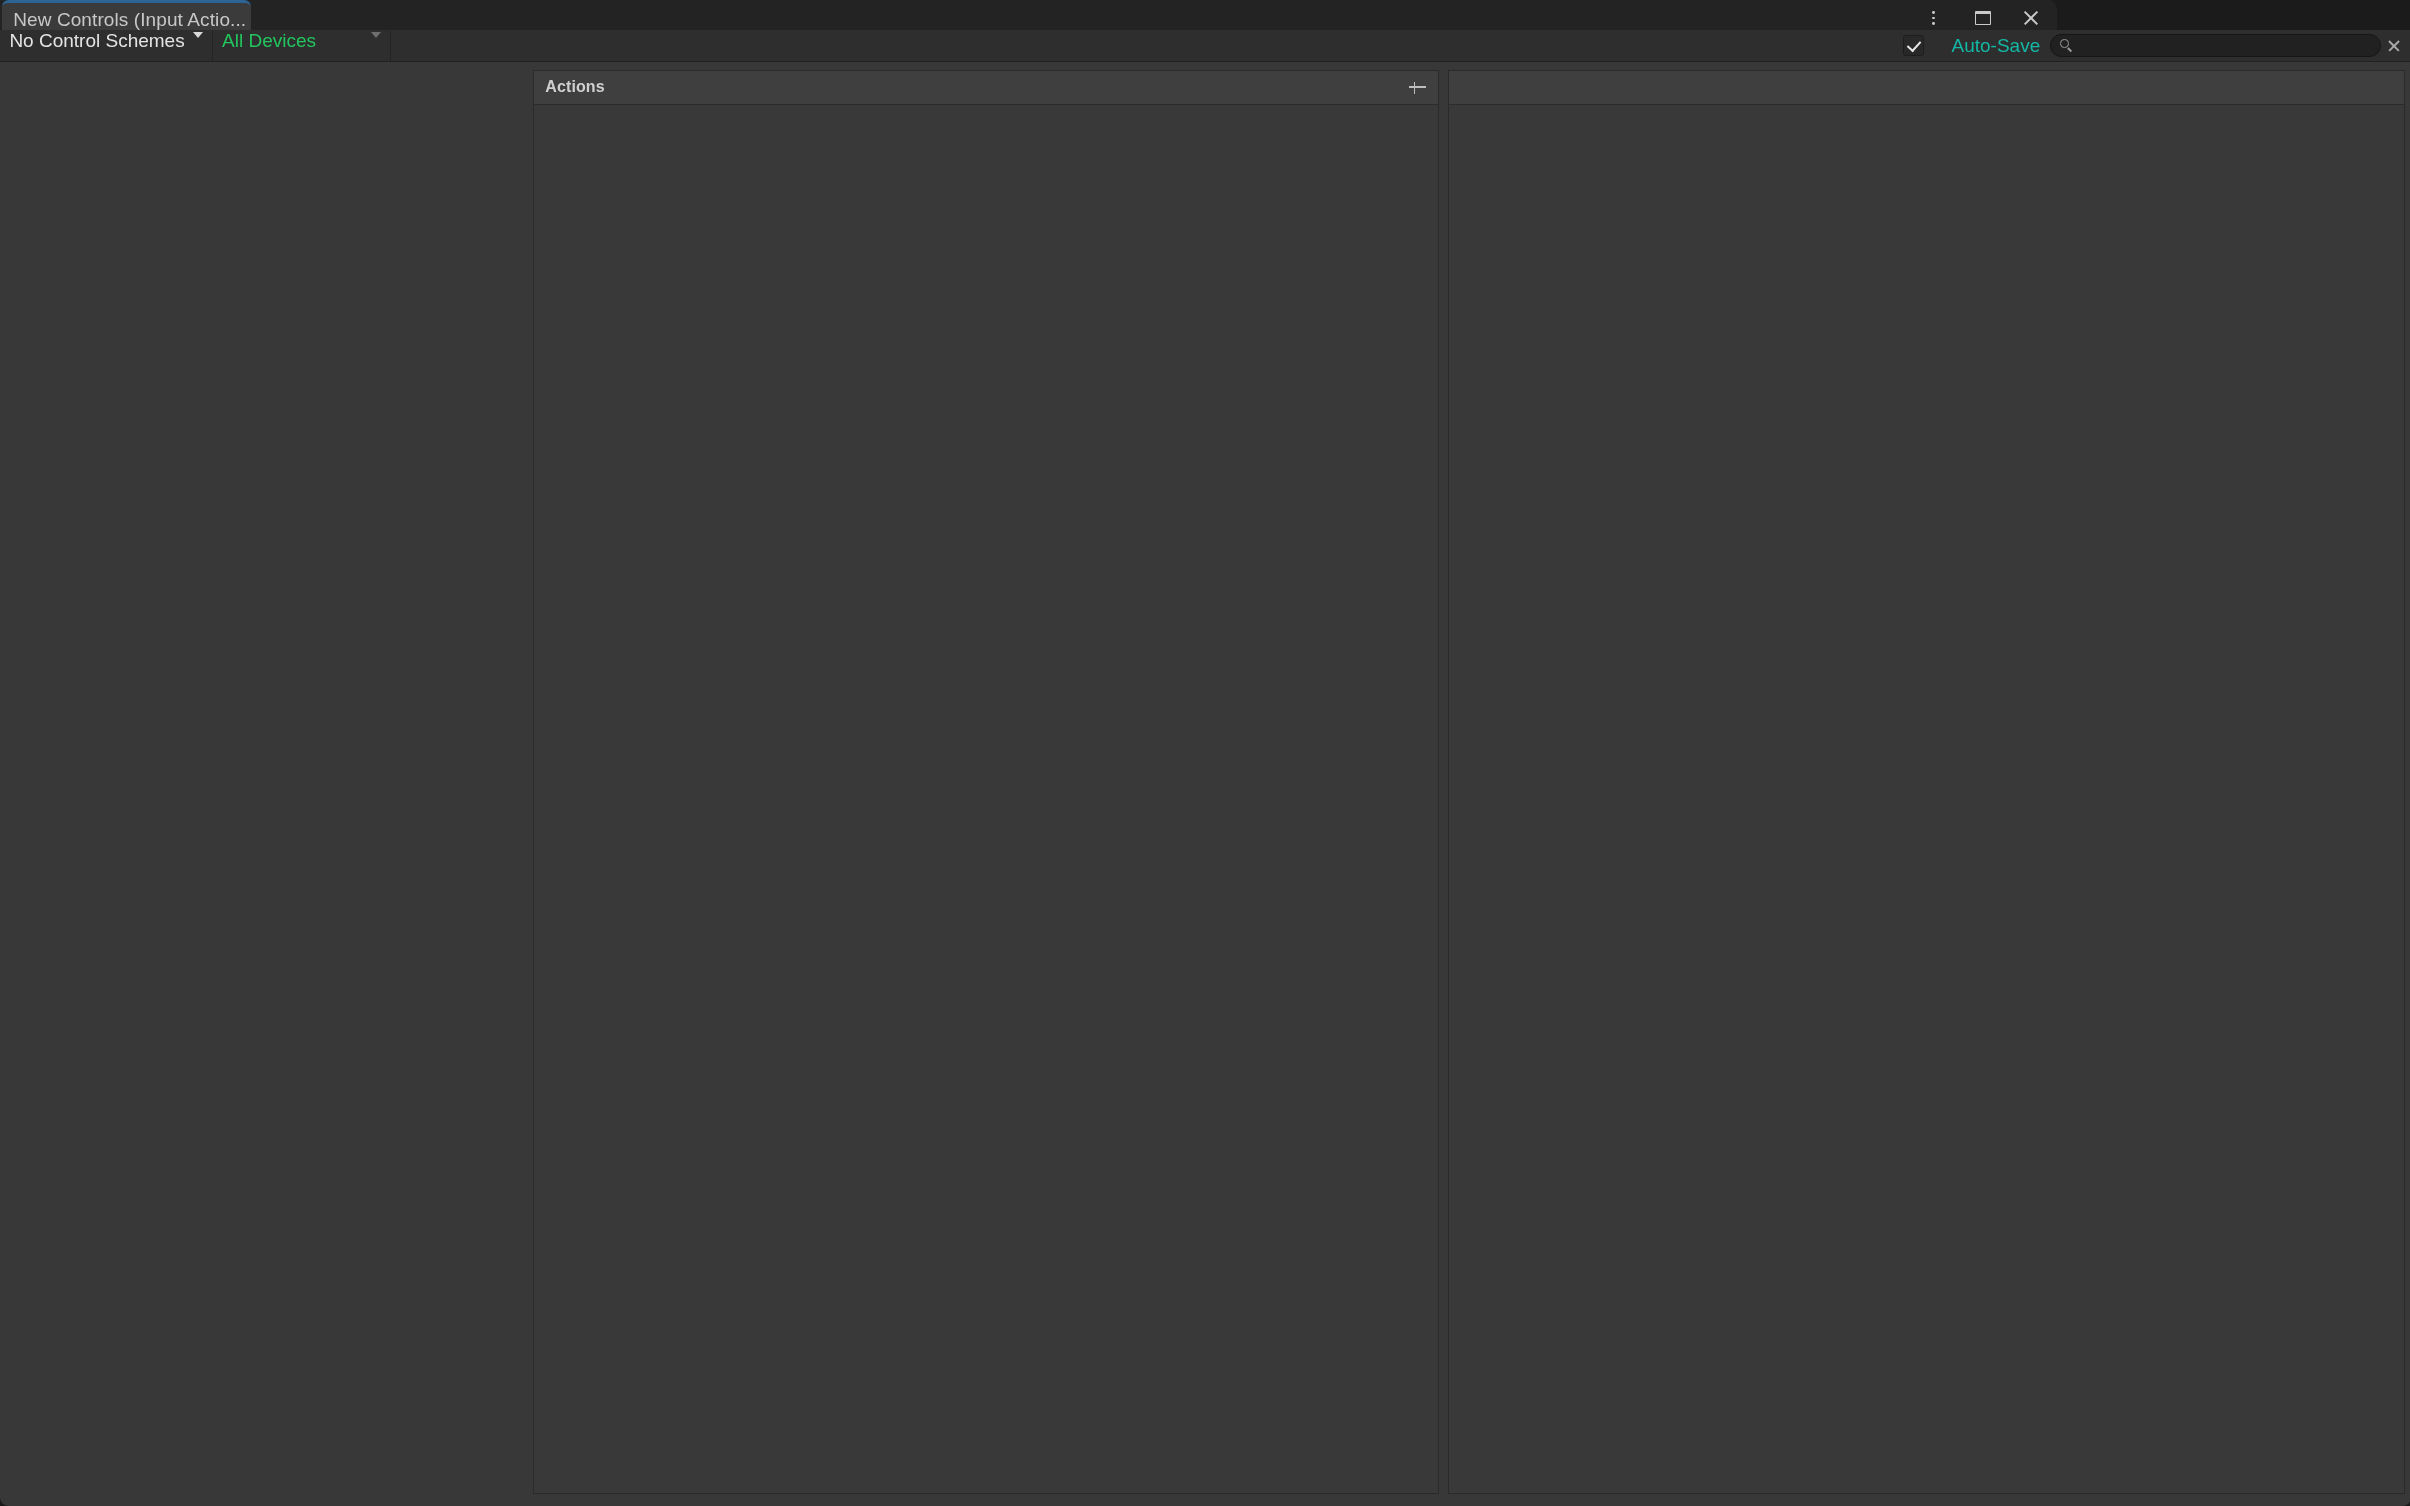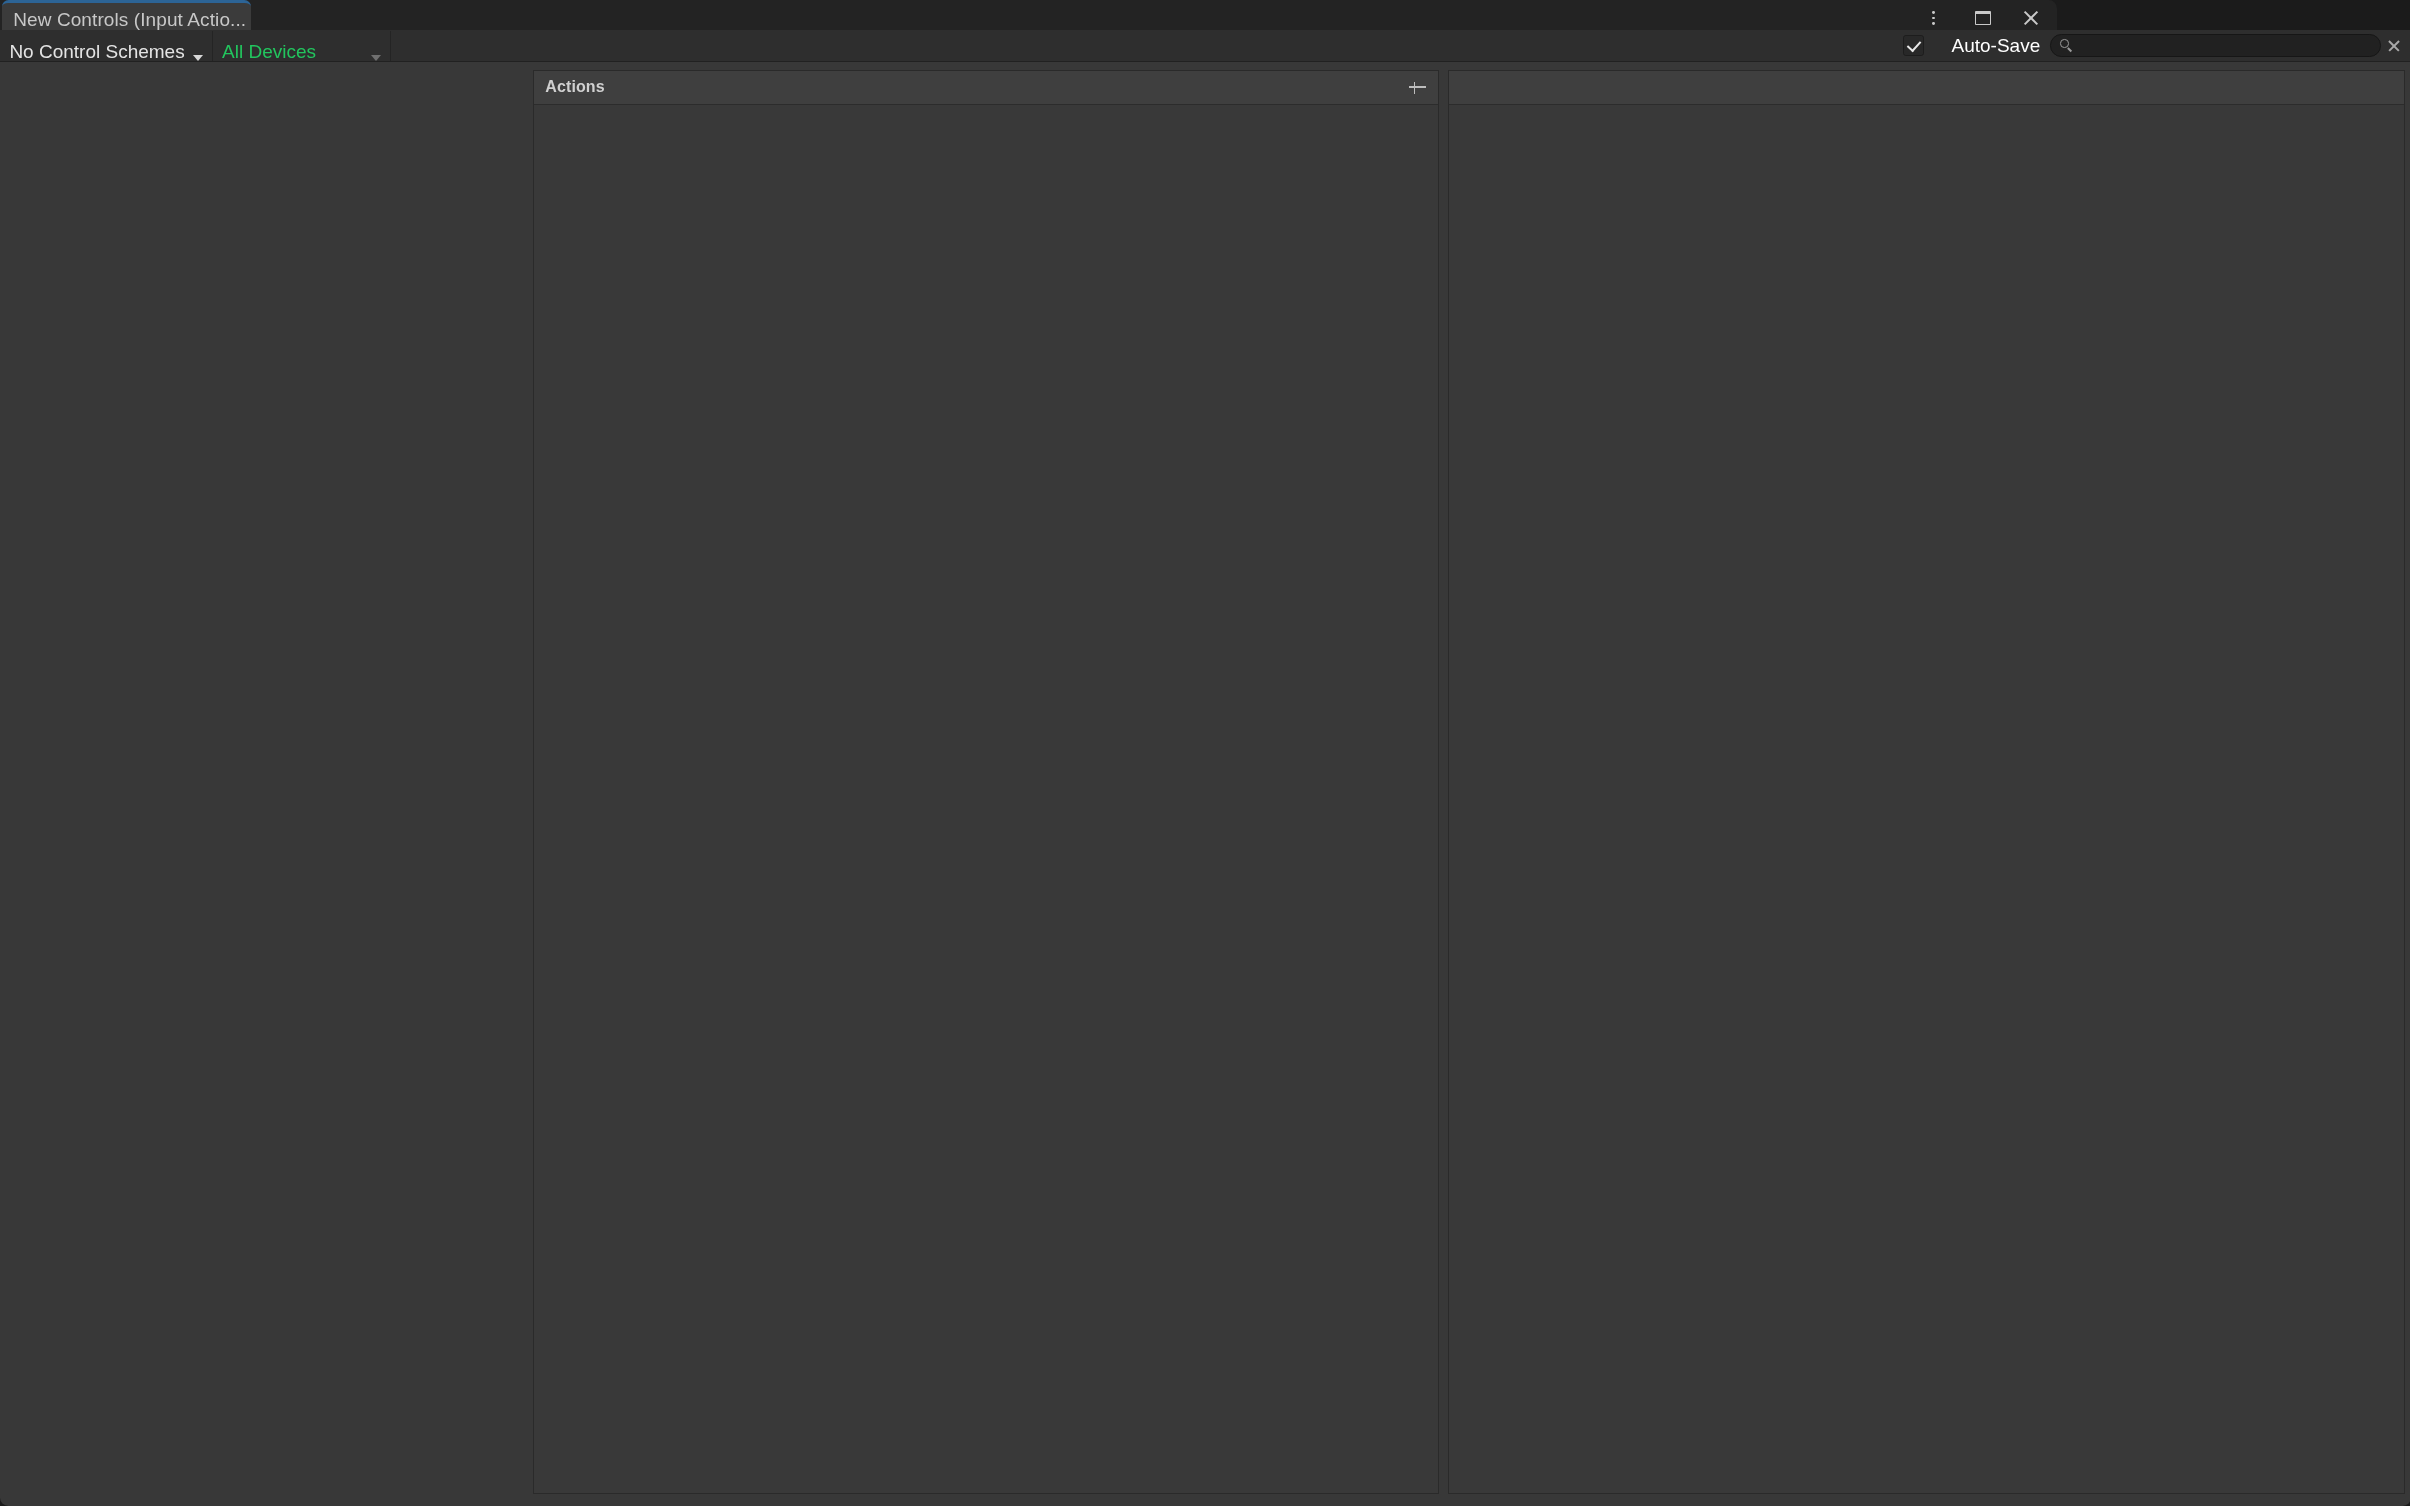--- a/index.html
+++ b/index.html
@@ -111,21 +111,21 @@
     height: 32px;
     background: #2e2e2e;
     border-bottom: 0.9px solid #212121;
     box-sizing: border-box;
     display: flex;
     align-items: center;
   }
   .tb-dropdown {
     height: 30px;
     display: flex;
-    align-items: flex-end;
+    align-items: flex-start;
     box-sizing: border-box;
     border-right: 0.9px solid #242424;
     padding: 0 8.5px 0 9.4px;
     background: #2e2e2e;
   }
   .tb-dropdown-label {
     font-size: 19px;
     line-height: 19px;
     white-space: nowrap;
   }
@@ -160,21 +160,21 @@
   #autosave-checkbox::after {
     content: "";
     position: absolute;
     left: 6.6px; top: 2.8px;
     width: 5.6px; height: 11.3px;
     border: solid #e8e8e8;
     border-width: 0 2.4px 2.4px 0;
     transform: rotate(42deg);
   }
   #autosave-label {
-    color: #ffffff;
+    color: #14b8a6;
     font-size: 19px;
     line-height: 19px;
     margin-left: 27px;
     white-space: nowrap;
   }
 
   #search-box {
     width: 331px;
     height: 22.6px;
     background: #212121;

